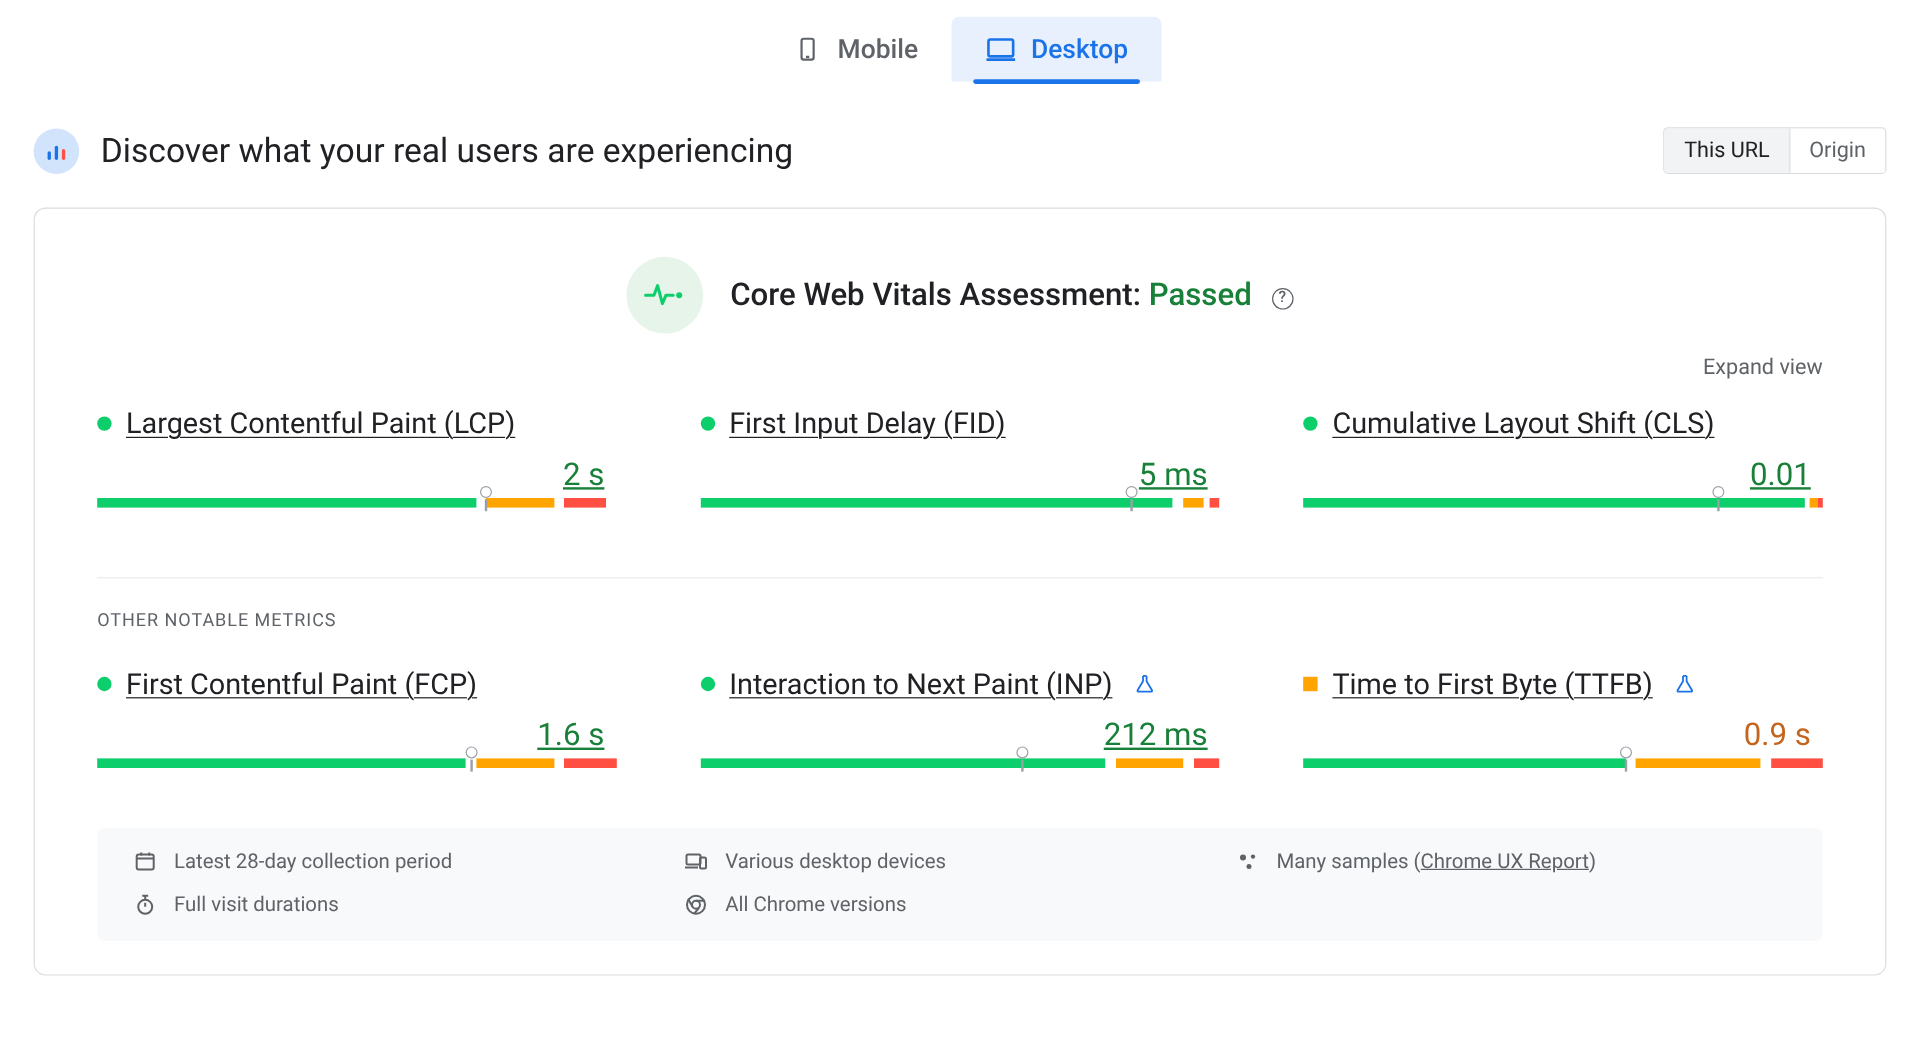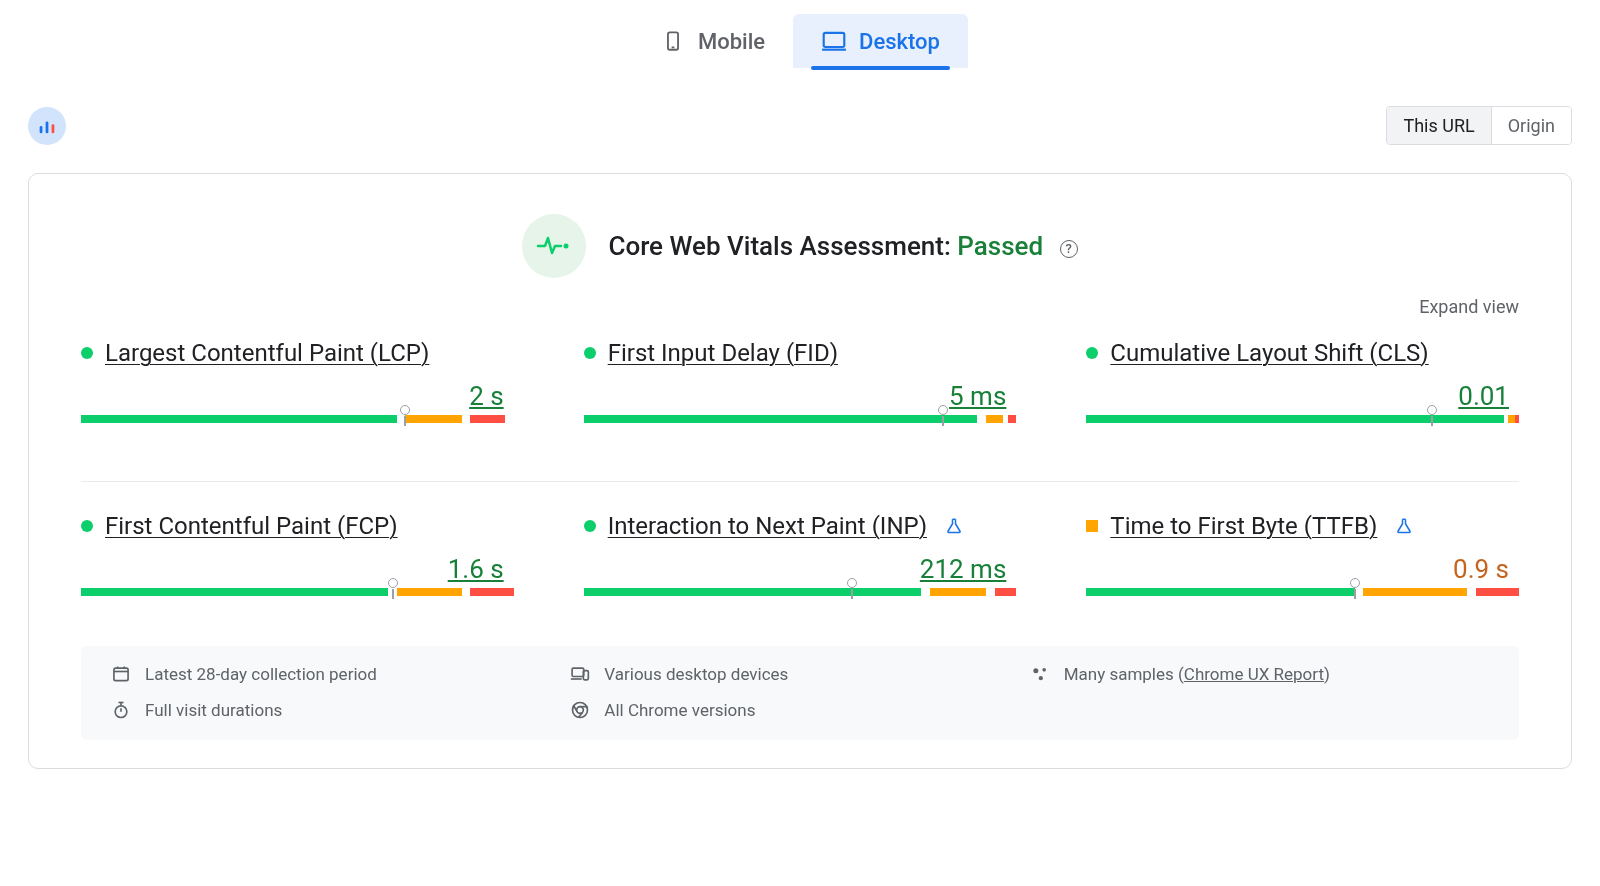--- a/index.html
+++ b/index.html
@@ -174,20 +174,21 @@
 
   <div class="header-row">
     <div class="header-left">
       <div class="header-badge">
         <svg class="gauge-svg" viewBox="0 0 24 24">
           <rect x="4" y="12" width="3" height="8" rx="1.5" fill="#1a73e8"></rect>
           <rect x="10.5" y="7" width="3" height="13" rx="1.5" fill="#1a73e8"></rect>
           <rect x="17" y="10" width="3" height="10" rx="1.5" fill="#ff4e42"></rect>
         </svg>
       </div>
+      <div class="header-title">Discover what your real users are experiencing</div>
     </div>
     <div class="scope-toggle">
       <div class="scope-item active">This URL</div>
       <div class="scope-item">Origin</div>
     </div>
   </div>
 
   <div class="card">
 
     <div class="assessment">
@@ -256,20 +257,21 @@
               <div class="seg o" style="width: 1.5%;"></div>
               <div class="gap" style="width: 0%;"></div>
               <div class="seg r" style="width: 1%;"></div>
             </div>
             <div class="marker" style="left: 80%;"></div>
           </div>
       </div>
     </div>
 
     <hr class="divider">
+    <div class="section-label">OTHER NOTABLE METRICS</div>
 
     <div class="metrics-grid" style="margin-top:30px">
 
       <div class="metric">
         <div class="metric-title-row">
           <span class="dot green"></span>
           <span class="metric-name">First Contentful Paint (FCP)</span>
         </div>
         <div class="metric-value green">1.6 s</div>
         <div class="bar-wrap">

